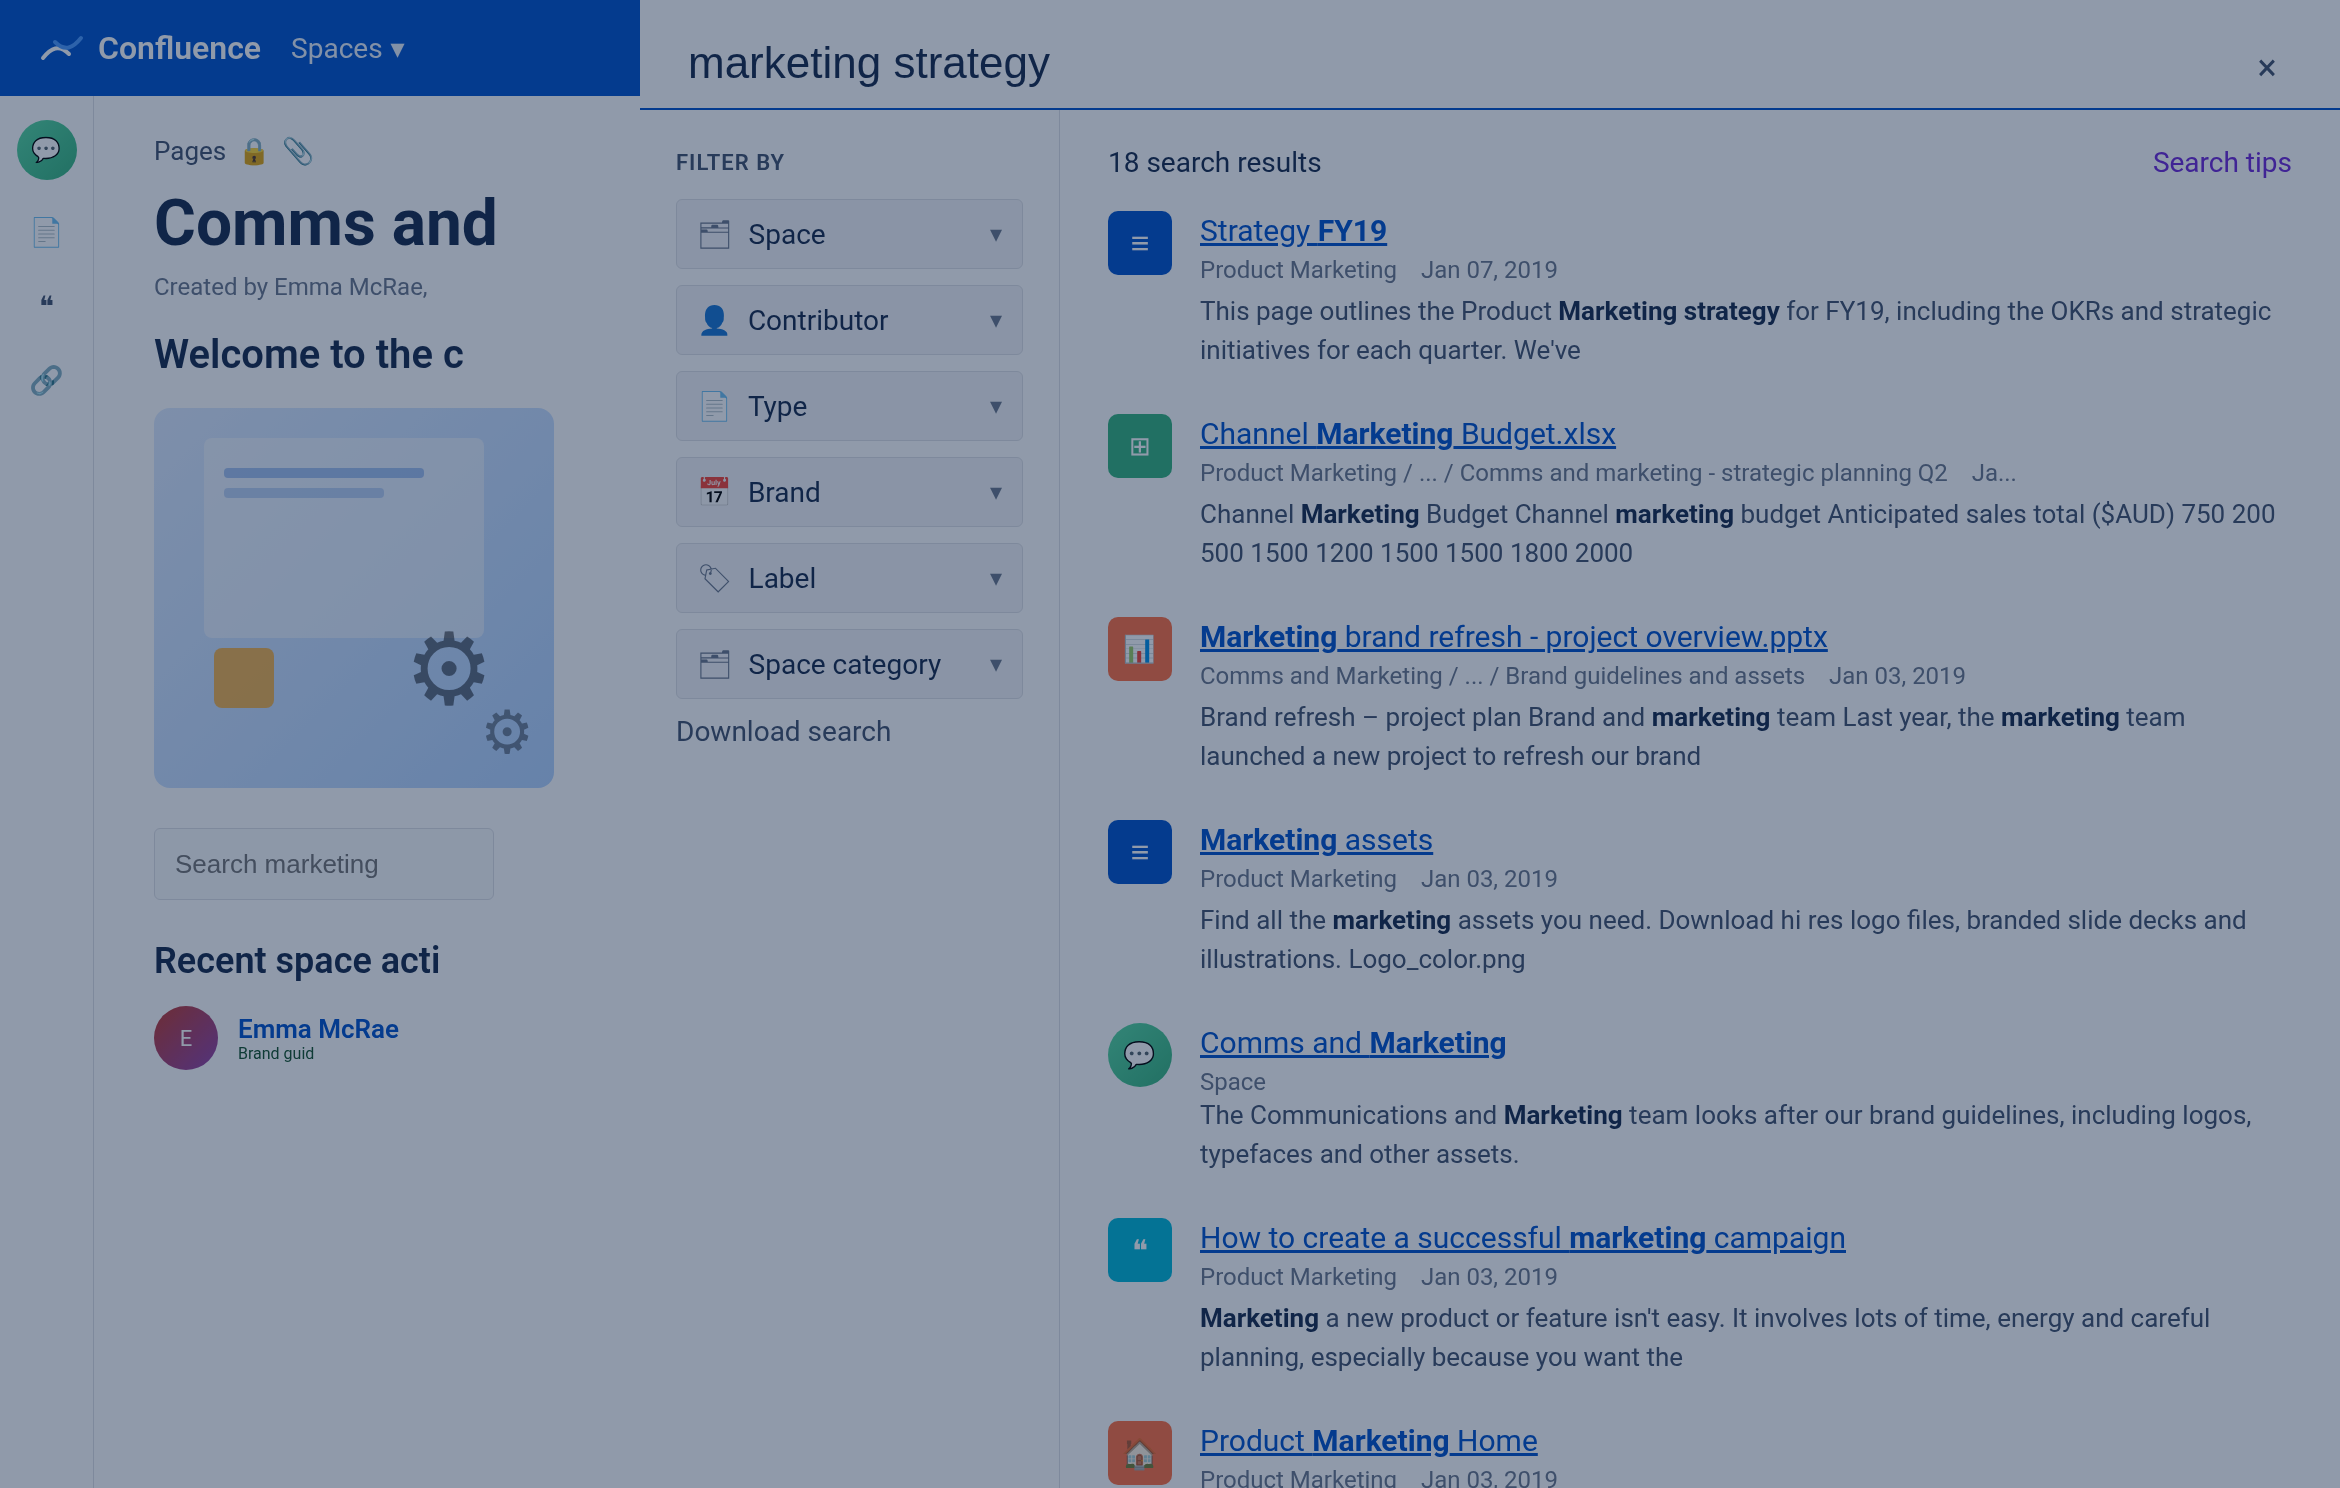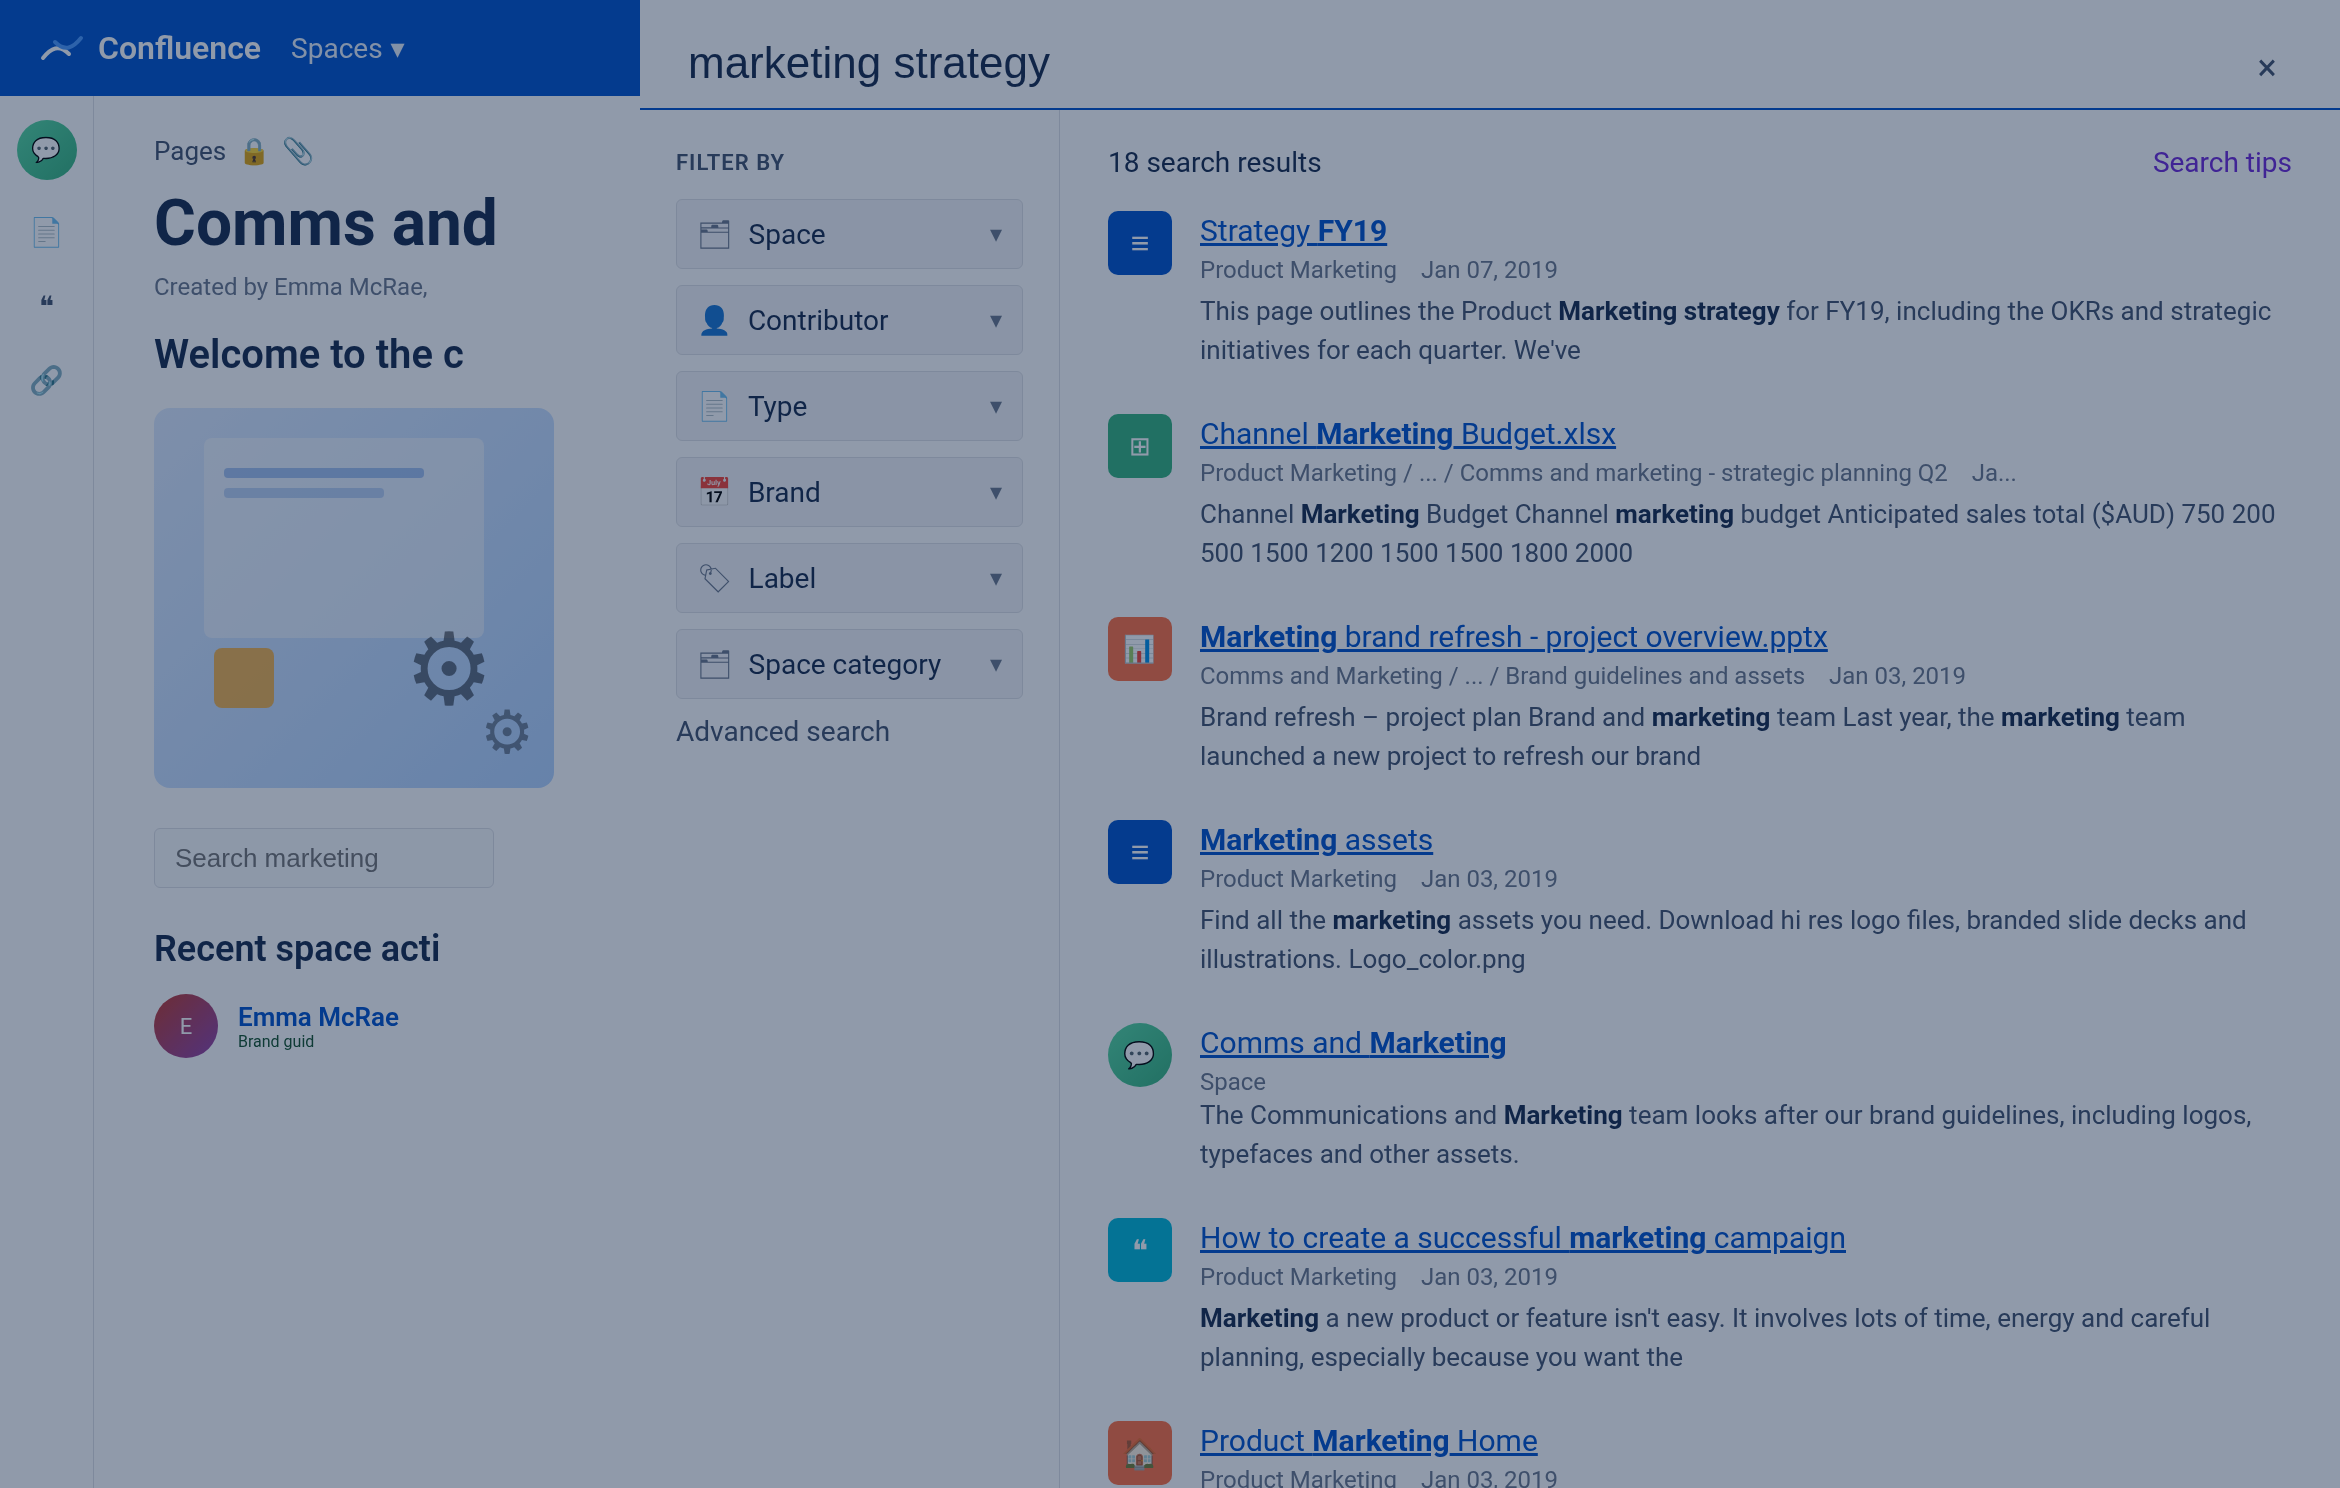--- a/index.html
+++ b/index.html
@@ -124,21 +124,21 @@
       background: linear-gradient(135deg, #deebff, #b3d4ff);
       border-radius: 16px;
       position: relative;
       overflow: hidden;
       margin-bottom: 40px;
     }
 
     
     .page-search-box {
       width: 340px;
-      height: 60px;
+      height: 72px;
       border: 1.5px solid #dfe1e6;
       border-radius: 6px;
       padding: 0 20px;
       font-size: 26px;
       color: #172b4d;
       background: #fafbfc;
       margin-bottom: 40px;
     }
 
     
@@ -452,21 +452,21 @@
         <span class="filter-dropdown-label">Label</span>
         <span class="filter-dropdown-arrow">▾</span>
       </div>
 
       <div class="filter-dropdown">
         <span class="filter-dropdown-icon">🗂</span>
         <span class="filter-dropdown-label">Space category</span>
         <span class="filter-dropdown-arrow">▾</span>
       </div>
 
-      <a class="advanced-search-link">Advanced search</a>
+      <a class="advanced-search-link">Download search</a>
     </div>
 
     <div class="results-panel">
       <div class="results-header">
         <span class="results-count">18 search results</span>
         <a class="search-tips-link">Search tips</a>
       </div>
 
       <div class="result-item">
         <div class="result-icon icon-blue">

